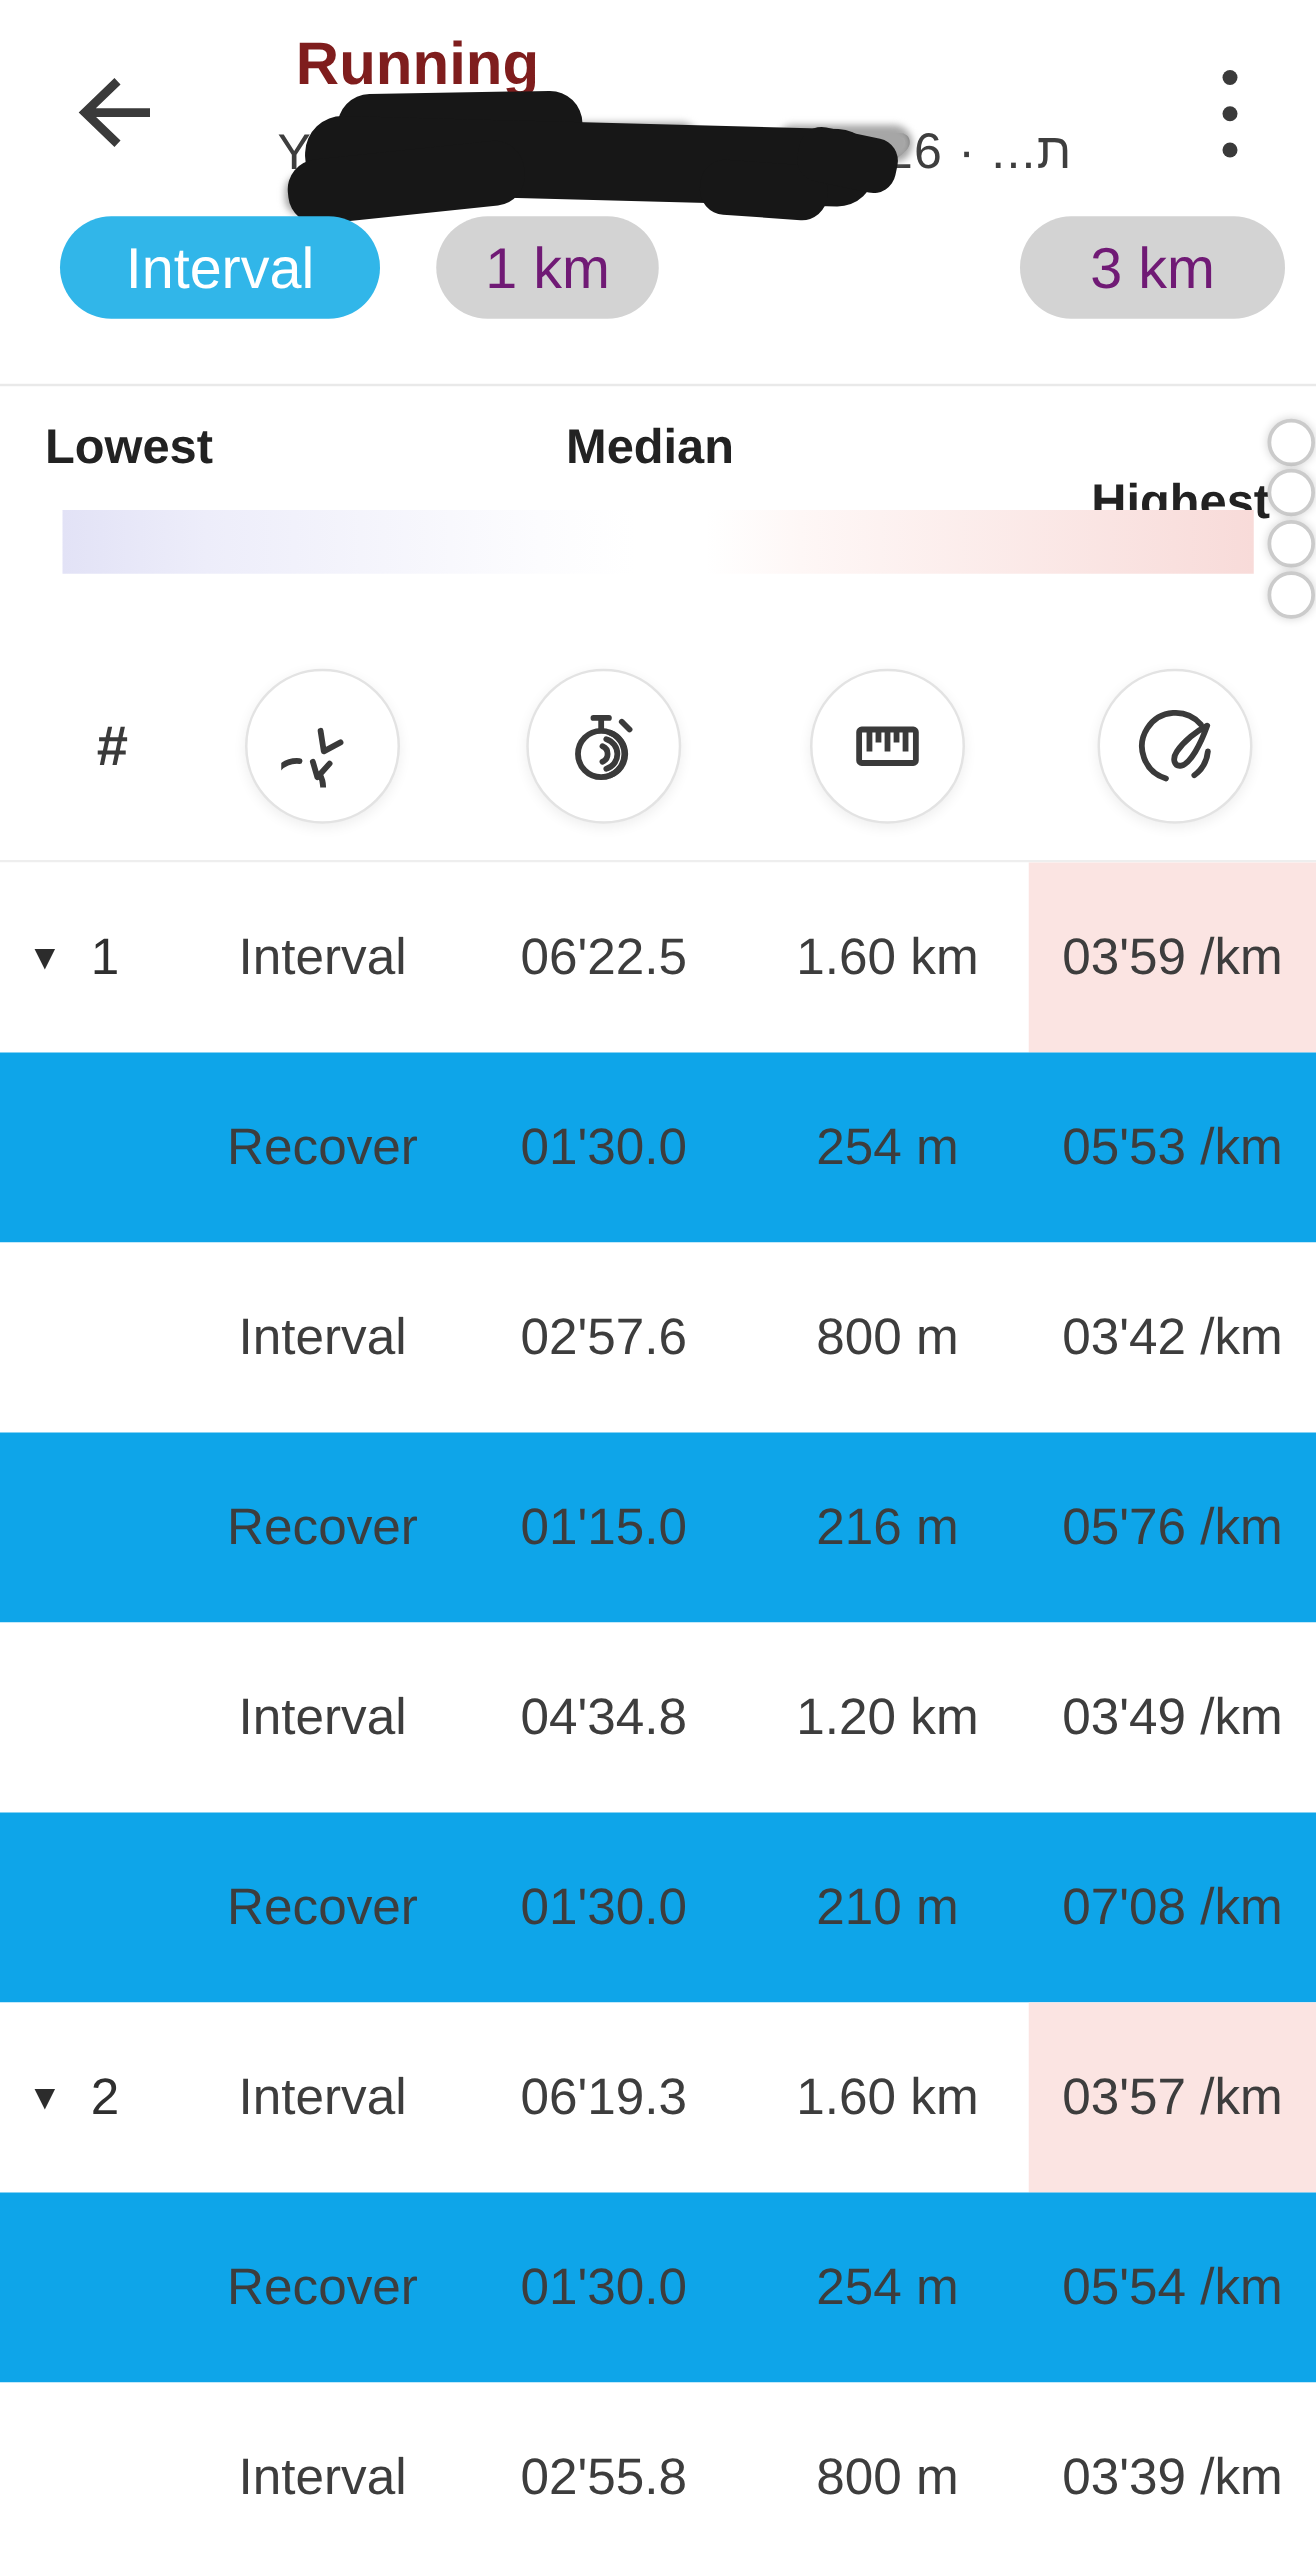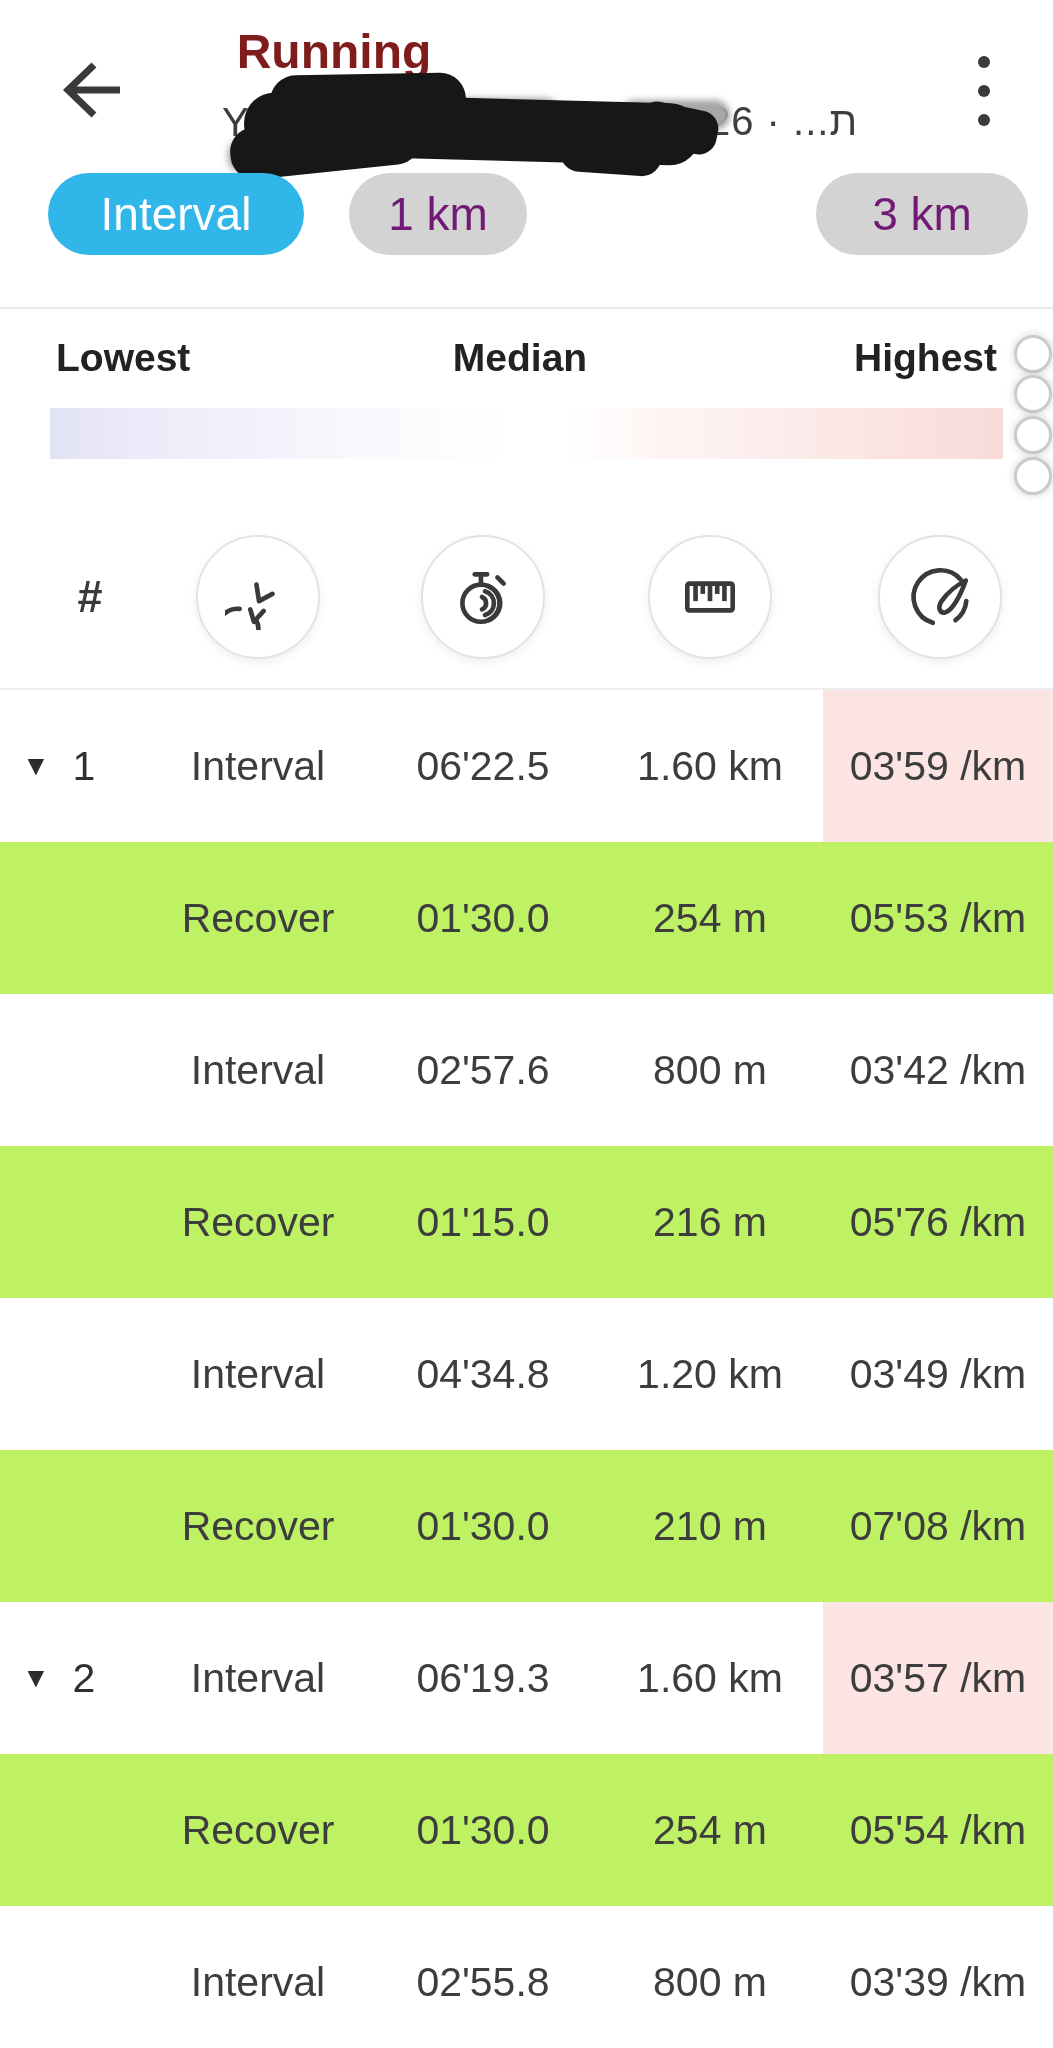--- a/index.html
+++ b/index.html
@@ -37,44 +37,44 @@
   .chip.inactive{background:#d3d3d3;color:#701a75;}
   .chip0{left:48px;width:256px;}
   .chip1{left:349px;width:178px;}
   .chip2{left:578px;width:188px;}
   .chip3{left:816px;width:212px;}
 
   .divider{left:0;top:307px;width:1053px;height:2px;background:#e9e9e9;}
 
   
   .legend-label{position:absolute;top:336px;font-size:39px;font-weight:bold;color:#222222;white-space:nowrap;}
-  .lg-low{left:56px;}
+  .lg-low{left:36px;}
   .lg-med{left:520px;transform:translateX(-50%);}
-  .lg-high{right:56px;}
+  .lg-high{right:37px;margin-top:44px;}
   .gradientbar{left:50px;top:408px;width:953px;height:51px;
     background:linear-gradient(to right,
       #e2e2f6 0%, #ededfa 12%, #fcfcfe 40%, #ffffff 48%,
       #ffffff 54%, #fef7f6 62%, #f8dbd9 100%);}
   .sdot{position:absolute;left:1014px;width:32px;height:32px;border-radius:50%;
     background:#ffffff;border:3px solid #cbcbcb;box-shadow:0 0 8px rgba(0,0,0,0.18);cursor:pointer;}
 
   
   .hash{left:90px;top:597px;transform:translate(-50%,-50%);
     font-size:45px;font-weight:600;color:#3a3a3a;}
   .iconcircle{position:absolute;top:535px;width:124px;height:124px;border-radius:50%;
     background:#ffffff;border:2px solid #e3e3e3;box-shadow:0 3px 10px rgba(0,0,0,0.07);
     display:flex;align-items:center;justify-content:center;box-sizing:border-box;}
   .ic0{left:196px;} .ic1{left:421px;} .ic2{left:648px;} .ic3{left:878px;}
   .iconcircle svg{width:66px;height:66px;}
   .table-hairline{left:0;top:688px;width:1053px;height:2px;background:#eeeeee;}
 
   
   .rows{position:absolute;left:0;top:690px;width:1053px;}
   .row{position:relative;width:1053px;height:152px;background:#ffffff;cursor:pointer;}
-  .row.gray{background:#bef264;}
+  .row.gray{background:#0ea5e9;}
   .pacebg{position:absolute;left:823px;top:0;width:230px;height:152px;background:#fbe4e2;display:none;}
   .row.hl .pacebg{display:block;}
   .cell{position:absolute;top:50%;transform:translate(-50%,-50%);
     font-size:41px;color:#3d3d3d;white-space:nowrap;}
   .c-type{left:258px;} .c-dur{left:483px;} .c-dist{left:710px;} .c-pace{left:938px;}
   .tri{position:absolute;left:22px;top:50%;transform:translateY(-50%);
     font-size:28px;color:#2c2c2c;}
   .num{position:absolute;left:84px;top:50%;transform:translate(-50%,-50%);
     font-size:41px;color:#2f2f2f;}
 </style>

